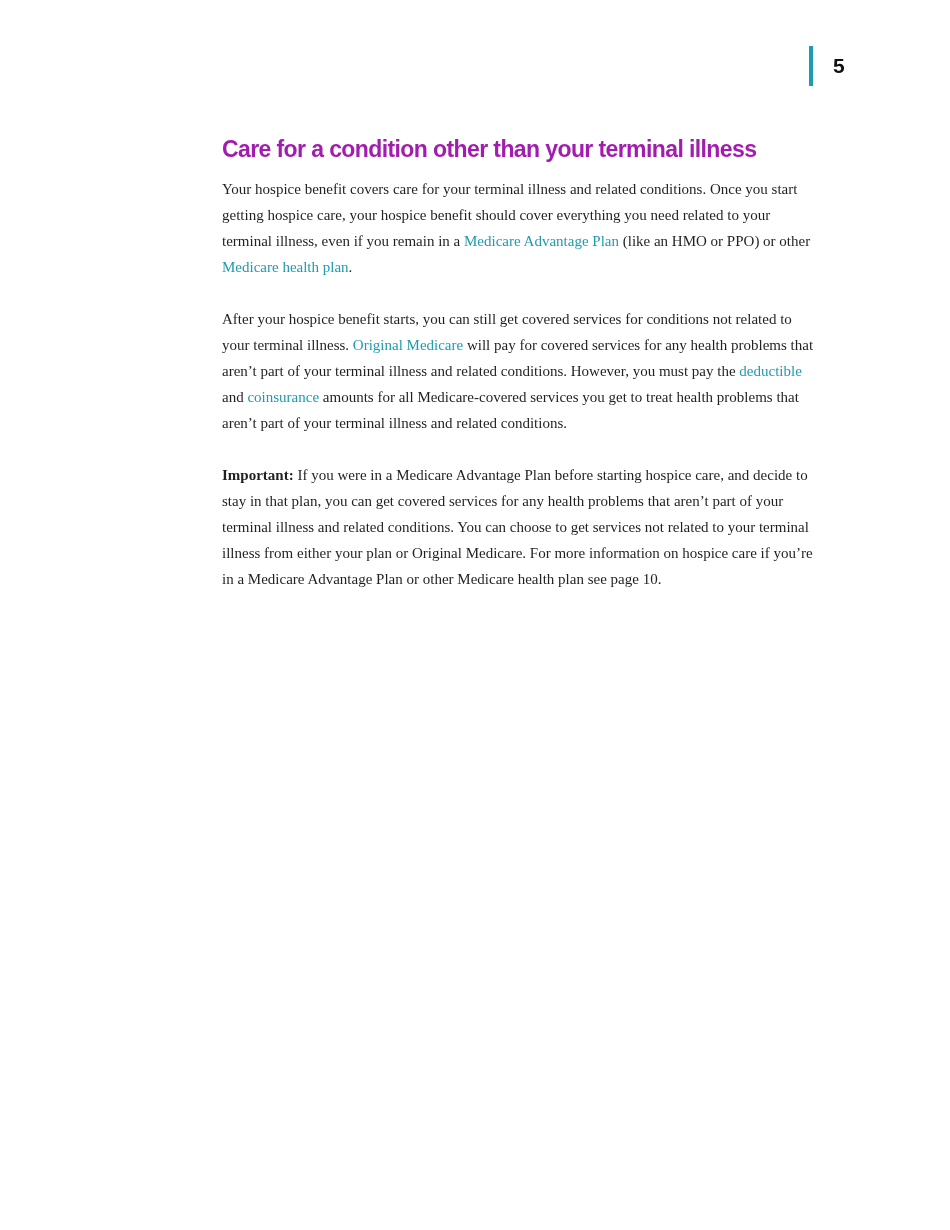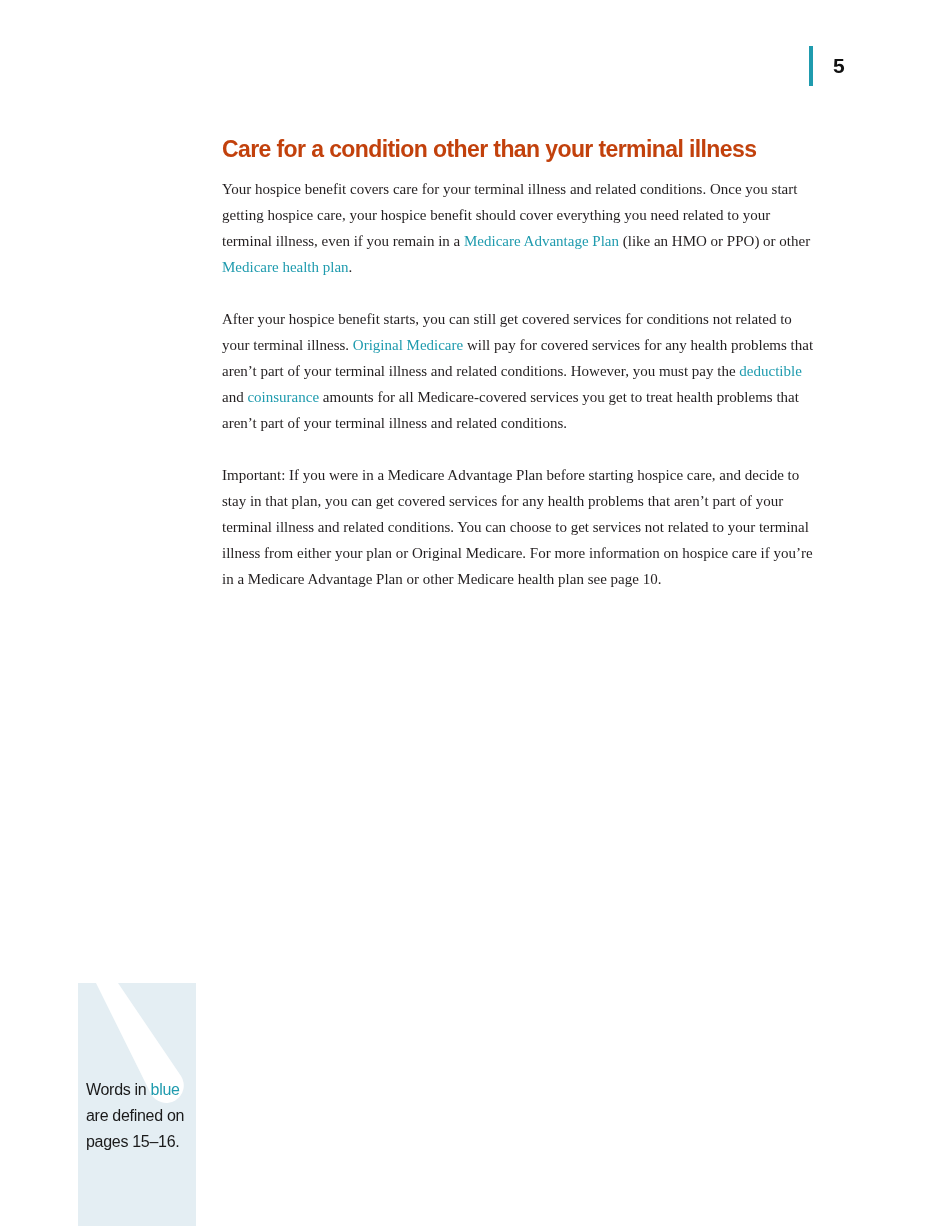--- a/index.html
+++ b/index.html
@@ -44,31 +44,31 @@
     position: absolute;
     left: 222px;
     top: 136px;
     width: 594px;
   }
   .heading {
     font-family: "Liberation Sans", sans-serif;
     font-weight: bold;
     font-size: 23px;
     letter-spacing: -0.6px;
-    color: #c2410c;
+    color: #a21caf;
     margin-bottom: 13px;
   }
   .body-copy p {
     font-size: 15px;
     line-height: 26px;
     margin-bottom: 26px;
     color: var(--ink);
   }
   .seg-link { color: var(--accent); }
-  .seg-bold { font-weight: normal; }
+  .seg-bold { font-weight: bold; }
 
   
   .sidebar-box {
     position: absolute;
     left: 78px;
     top: 983px;
     width: 118px;
     height: 243px;
     background: #e4eef3;
   }
@@ -103,22 +103,14 @@
 
   <div class="content">
     <h1 class="heading">Care for a condition other than your terminal illness</h1>
     <div class="body-copy">
       <p><span class="seg-normal">Your hospice benefit covers care for your terminal illness and related conditions. Once you start getting hospice care, your hospice benefit should cover everything you need related to your terminal illness, even if you remain in a </span><span class="seg-link">Medicare Advantage Plan</span><span class="seg-normal"> (like an HMO or PPO) or other </span><span class="seg-link">Medicare health plan</span><span class="seg-normal">.</span></p>
       <p><span class="seg-normal">After your hospice benefit starts, you can still get covered services for conditions not related to your terminal illness. </span><span class="seg-link">Original Medicare</span><span class="seg-normal"> will pay for covered services for any health problems that aren’t part of your terminal illness and related conditions. However, you must pay the </span><span class="seg-link">deductible</span><span class="seg-normal"> and </span><span class="seg-link">coinsurance</span><span class="seg-normal"> amounts for all Medicare-covered services you get to treat health problems that aren’t part of your terminal illness and related conditions.</span></p>
       <p><span class="seg-bold">Important:</span><span class="seg-normal"> If you were in a Medicare Advantage Plan before starting hospice care, and decide to stay in that plan, you can get covered services for any health problems that aren’t part of your terminal illness and related conditions. You can choose to get services not related to your terminal illness from either your plan or Original Medicare. For more information on hospice care if you’re in a Medicare Advantage Plan or other Medicare health plan see page 10.</span></p>
     </div>
   </div>
 
-  <div class="sidebar-box" style="background: rgb(228, 238, 243);">
-    <svg width="118" height="243" viewBox="0 0 118 243">
-      <path d="M18 0 L40 0 L103 93 A17.5 17.5 0 1 1 73 111 Z" fill="#ffffff"></path>
-    </svg>
-    <div class="sidebar-note"><span class="seg-normal">Words in </span><span class="seg-link">blue</span><span class="seg-normal">
-are defined on
-pages 15–16.</span></div>
-  </div>
 
 </div>
 
 </body></html>

